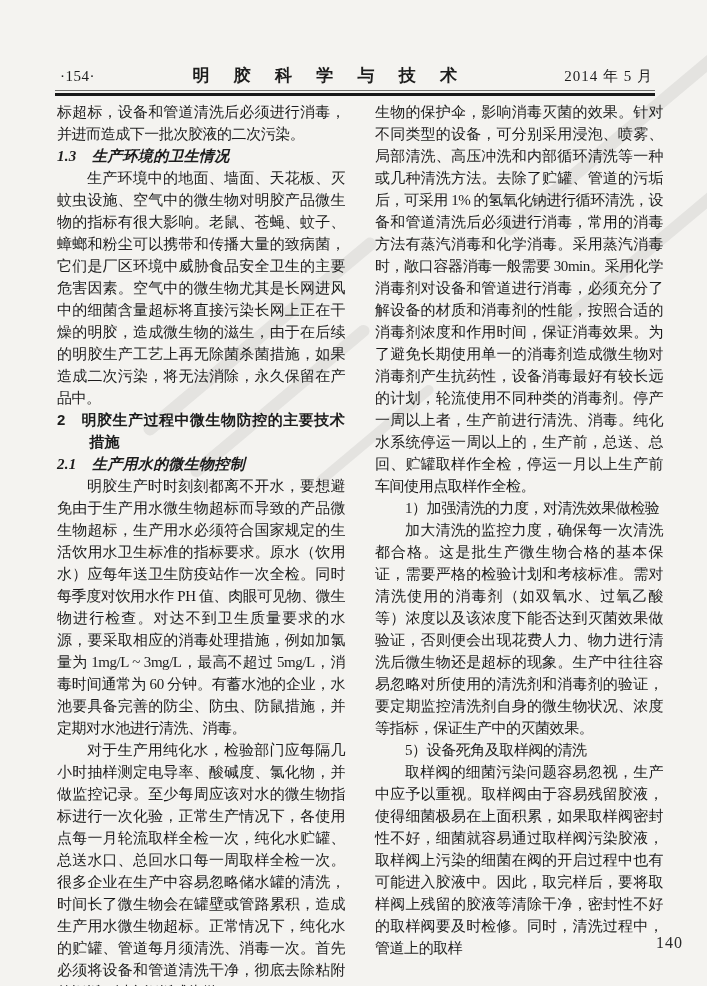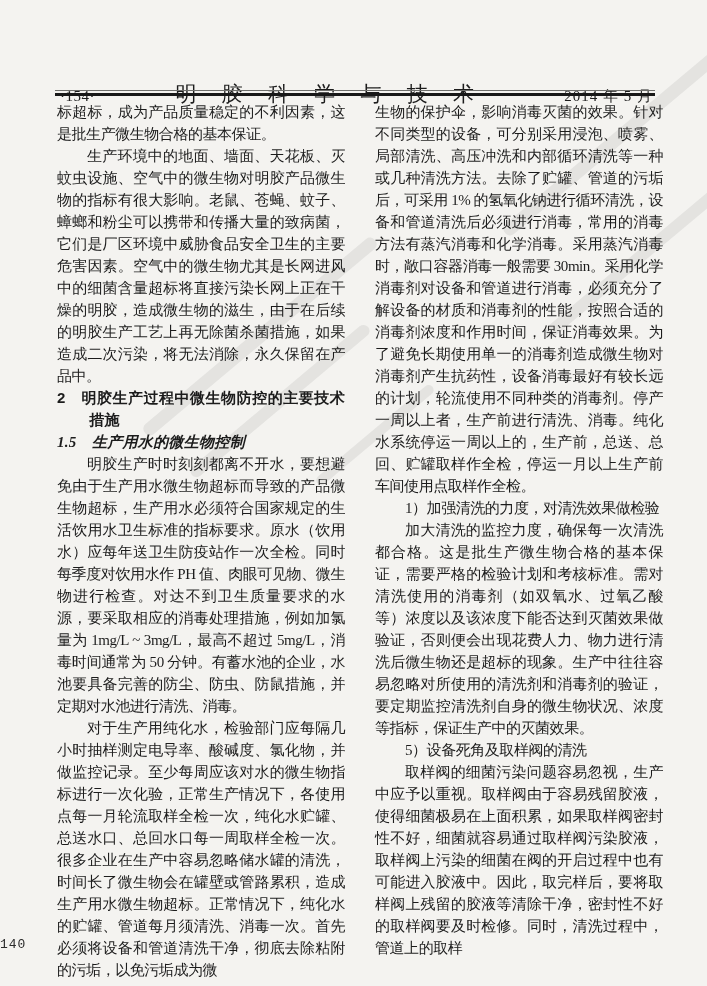--- a/index.html
+++ b/index.html
@@ -15,33 +15,33 @@
     color: #1c1c1c;
     font-family: "Liberation Serif", "DejaVu Serif", serif;
   }
   .page {
     position: absolute;
     inset: 0;
   }
   
   .header {
     position: absolute;
-    top: 80px;
+    top: 64px;
     left: 60px;
     right: 54px;
     display: flex;
     justify-content: space-between;
     align-items: baseline;
     font-size: 15px;
     text-align: right;
   }
   .page-label { letter-spacing: 0.5px; }
   .journal-title {
-    font-size: 21px;
-    font-weight: 400;
+    font-size: 17px;
+    font-weight: 700;
     letter-spacing: 10px;
     white-space: nowrap;
   }
   .issue-date { letter-spacing: 1px; }
   .header-rule {
     position: absolute;
     top: 90px;
     left: 55px;
     right: 52px;
     height: 2px;
@@ -77,25 +77,24 @@
     font-style: italic;
     font-weight: 700;
     letter-spacing: 0.3px;
   }
   
   .footer {
     position: absolute;
     left: 0;
     right: 24px;
     bottom: 34px;
-    text-align: left;
-    font-size: 13px;
+    text-align: right;
+    font-size: 16px;
     color: #2a2a2a;
     letter-spacing: 1px;
-    font-family: Liberation Mono, monospace;
   }
   
   .wm {
     position: absolute;
     background: rgba(90, 90, 90, 0.10);
     border-radius: 6px;
     transform: rotate(-40deg);
     pointer-events: none;
   }
   .wm1 { left: 110px; top: 330px; width: 300px; height: 13px; }
@@ -118,25 +117,26 @@
 
   <div class="wm wm1"></div>
   <div class="wm wm2"></div>
   <div class="wm wm3"></div>
   <div class="wm wm4"></div>
   <div class="wm wm5"></div>
 
   <div class="columns">
 
     <div class="col">
-      <p class="para-cont">标超标，成为产品质量稳定的不利因素，这是批生产微生物合格的基本保证。</p>
+      <p class="para-cont">标超标，设备和管道清洗后必须进行消毒，并进而造成下一批次胶液的二次污染。</p>
+      <p class="h-sub">1.3　生产环境的卫生情况</p>
       <p class="para">生产环境中的地面、墙面、天花板、灭蚊虫设施、空气中的微生物对明胶产品微生物的指标有很大影响。老鼠、苍蝇、蚊子、蟑螂和粉尘可以携带和传播大量的致病菌，它们是厂区环境中威胁食品安全卫生的主要危害因素。空气中的微生物尤其是长网进风中的细菌含量超标将直接污染长网上正在干燥的明胶，造成微生物的滋生，由于在后续的明胶生产工艺上再无除菌杀菌措施，如果造成二次污染，将无法消除，永久保留在产品中。</p>
       <p class="h-main">2　明胶生产过程中微生物防控的主要技术措施</p>
-      <p class="h-sub">1.5　生产用水的微生物控制</p>
-      <p class="para">明胶生产时时刻刻都离不开水，要想避免由于生产用水微生物超标而导致的产品微生物超标，生产用水必须符合国家规定的生活饮用水卫生标准的指标要求。原水（饮用水）应每年送卫生防疫站作一次全检。同时每季度对饮用水作 PH 值、肉眼可见物、微生物进行检查。对达不到卫生质量要求的水源，要采取相应的消毒处理措施，例如加氯量为 1mg/L ~ 3mg/L，最高不超过 5mg/L，消毒时间通常为 50 分钟。有蓄水池的企业，水池要具备完善的防尘、防虫、防鼠措施，并定期对水池进行清洗、消毒。</p>
+      <p class="h-sub">2.1　生产用水的微生物控制</p>
+      <p class="para">明胶生产时时刻刻都离不开水，要想避免由于生产用水微生物超标而导致的产品微生物超标，生产用水必须符合国家规定的生活饮用水卫生标准的指标要求。原水（饮用水）应每年送卫生防疫站作一次全检。同时每季度对饮用水作 PH 值、肉眼可见物、微生物进行检查。对达不到卫生质量要求的水源，要采取相应的消毒处理措施，例如加氯量为 1mg/L ~ 3mg/L，最高不超过 5mg/L，消毒时间通常为 60 分钟。有蓄水池的企业，水池要具备完善的防尘、防虫、防鼠措施，并定期对水池进行清洗、消毒。</p>
       <p class="para">对于生产用纯化水，检验部门应每隔几小时抽样测定电导率、酸碱度、氯化物，并做监控记录。至少每周应该对水的微生物指标进行一次化验，正常生产情况下，各使用点每一月轮流取样全检一次，纯化水贮罐、总送水口、总回水口每一周取样全检一次。很多企业在生产中容易忽略储水罐的清洗，时间长了微生物会在罐壁或管路累积，造成生产用水微生物超标。正常情况下，纯化水的贮罐、管道每月须清洗、消毒一次。首先必须将设备和管道清洗干净，彻底去除粘附的污垢，以免污垢成为微</p>
     </div>
 
     <div class="col">
       <p class="para-cont">生物的保护伞，影响消毒灭菌的效果。针对不同类型的设备，可分别采用浸泡、喷雾、局部清洗、高压冲洗和内部循环清洗等一种或几种清洗方法。去除了贮罐、管道的污垢后，可采用 1% 的氢氧化钠进行循环清洗，设备和管道清洗后必须进行消毒，常用的消毒方法有蒸汽消毒和化学消毒。采用蒸汽消毒时，敞口容器消毒一般需要 30min。采用化学消毒剂对设备和管道进行消毒，必须充分了解设备的材质和消毒剂的性能，按照合适的消毒剂浓度和作用时间，保证消毒效果。为了避免长期使用单一的消毒剂造成微生物对消毒剂产生抗药性，设备消毒最好有较长远的计划，轮流使用不同种类的消毒剂。停产一周以上者，生产前进行清洗、消毒。纯化水系统停运一周以上的，生产前，总送、总回、贮罐取样作全检，停运一月以上生产前车间使用点取样作全检。</p>
       <p class="para">1）加强清洗的力度，对清洗效果做检验</p>
       <p class="para">加大清洗的监控力度，确保每一次清洗都合格。这是批生产微生物合格的基本保证，需要严格的检验计划和考核标准。需对清洗使用的消毒剂（如双氧水、过氧乙酸等）浓度以及该浓度下能否达到灭菌效果做验证，否则便会出现花费人力、物力进行清洗后微生物还是超标的现象。生产中往往容易忽略对所使用的清洗剂和消毒剂的验证，要定期监控清洗剂自身的微生物状况、浓度等指标，保证生产中的灭菌效果。</p>
       <p class="para">5）设备死角及取样阀的清洗</p>
       <p class="para">取样阀的细菌污染问题容易忽视，生产中应予以重视。取样阀由于容易残留胶液，使得细菌极易在上面积累，如果取样阀密封性不好，细菌就容易通过取样阀污染胶液，取样阀上污染的细菌在阀的开启过程中也有可能进入胶液中。因此，取完样后，要将取样阀上残留的胶液等清除干净，密封性不好的取样阀要及时检修。同时，清洗过程中，管道上的取样</p>
     </div>

